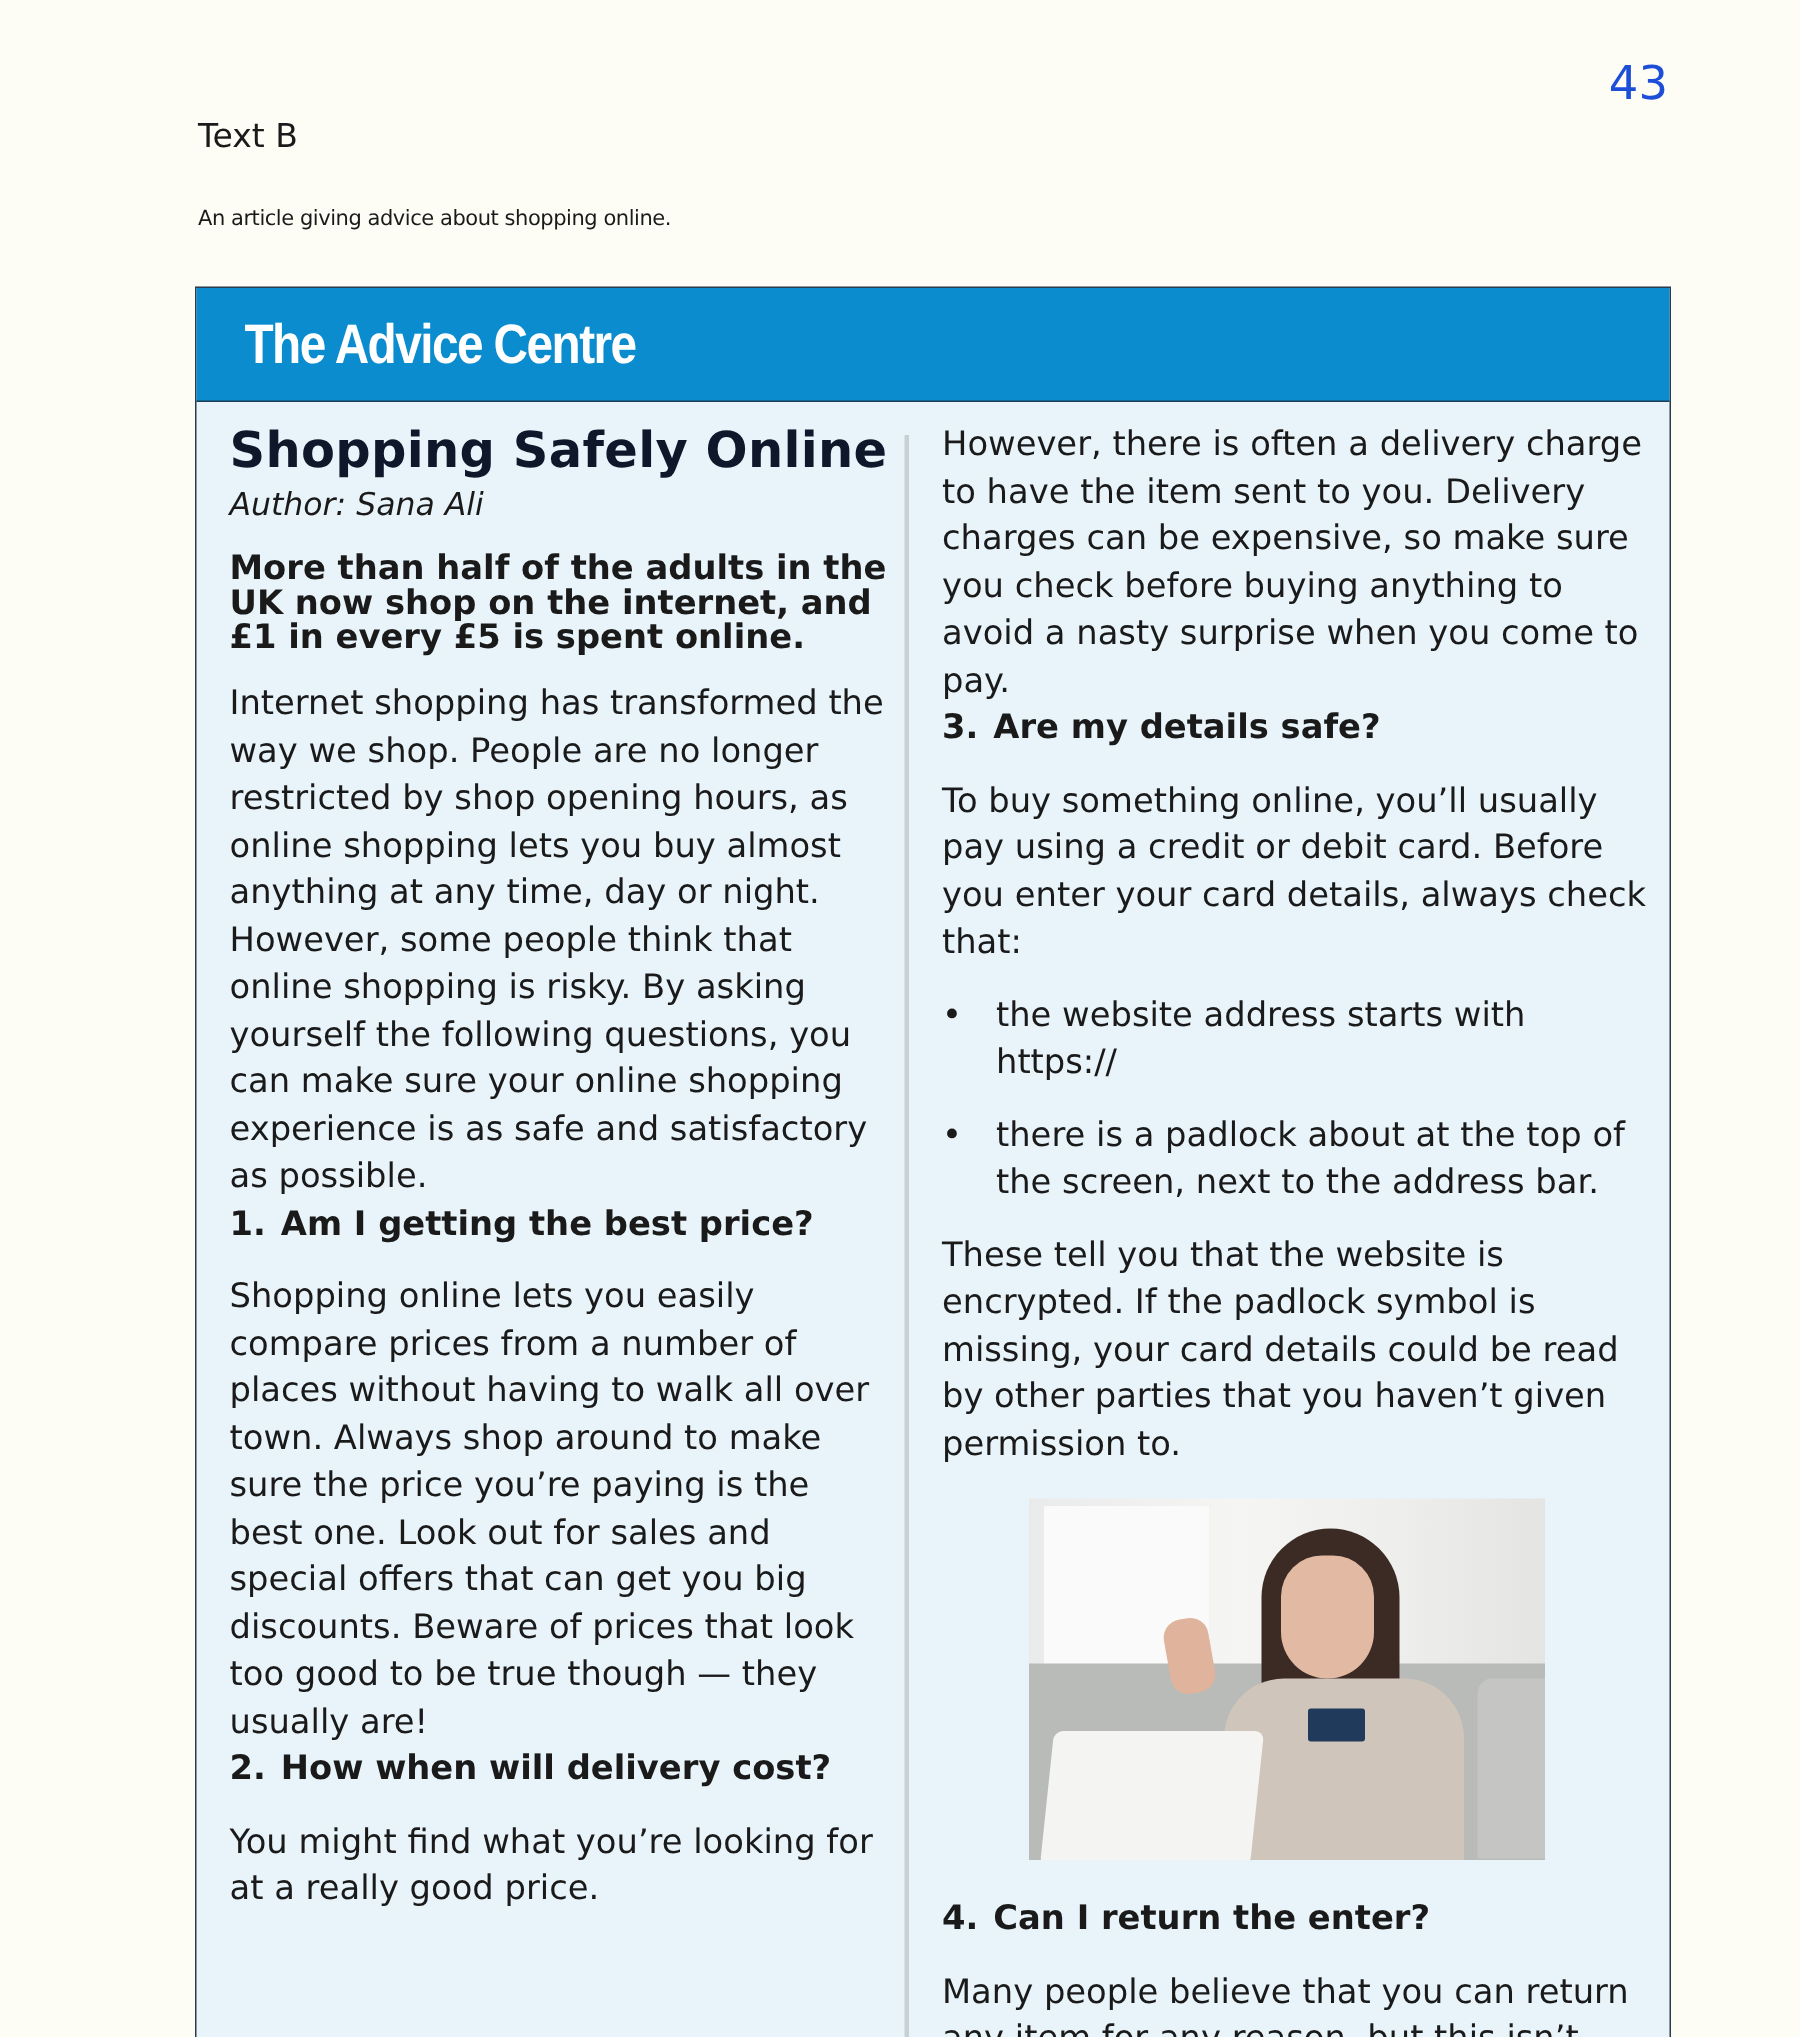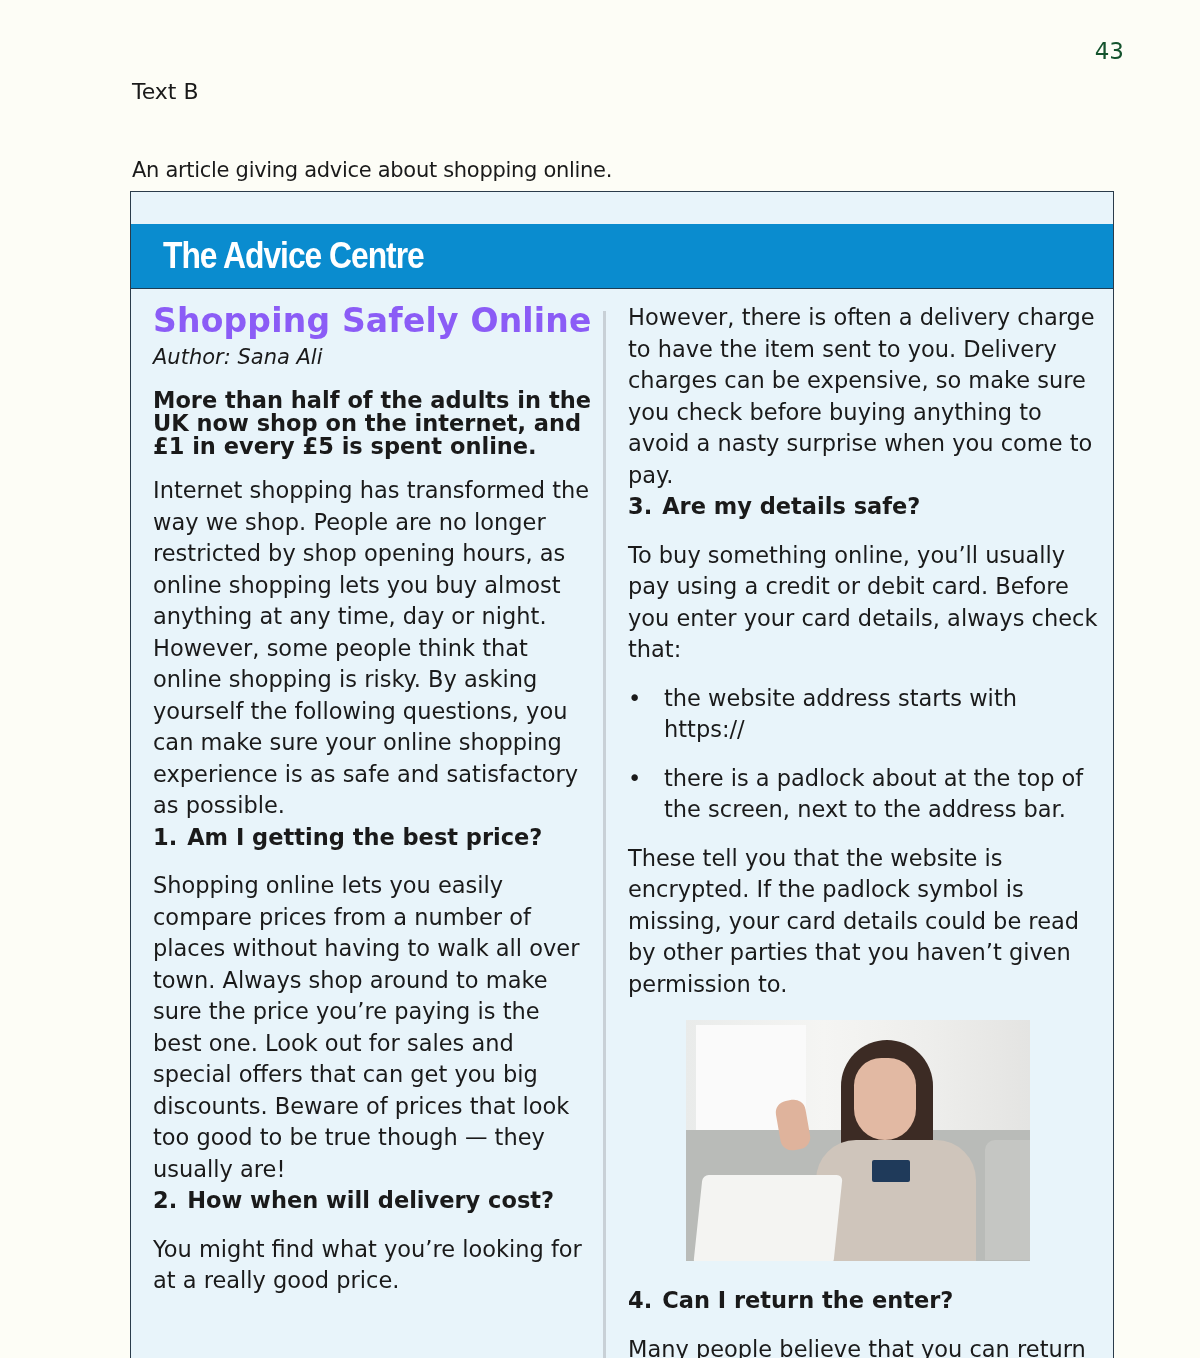--- a/index.html
+++ b/index.html
@@ -10,59 +10,57 @@
       width: 1200px;
       height: 1358px;
       overflow: hidden;
       background: #fdfdf6;
       font-family: "DejaVu Sans", sans-serif;
       color: #1a1a1a;
       position: relative;
     }
     .page-number {
       position: absolute;
-      right: 76px;
+      right: 88px;
       top: 38px;
-      font-size: 23px;
-      color: #14532d;
+      font-size: 31px;
+      color: #1d4ed8;
     }
     .text-label {
       position: absolute;
       left: 132px;
       top: 79px;
       font-size: 22px;
       font-weight: normal;
     }
     .text-desc {
       position: absolute;
       left: 132px;
       top: 138px;
-      font-size: 21px;
+      font-size: 14px;
       letter-spacing: -0.3px;
-      margin-top: 20px;
     }
     .article-box {
       position: absolute;
       left: 130px;
       top: 191px;
       width: 984px;
       height: 1200px;
       border: 1.5px solid #2a3b4a;
       background: #e8f4fa;
       box-sizing: border-box;
     }
     .banner {
-      height: 65px;
+      height: 76px;
       background: #0a8ccf;
       border-bottom: 1.5px solid #1d3d55;
       display: flex;
       align-items: center;
       padding-left: 32px;
       box-sizing: border-box;
-      margin-top: 32px;
     }
     .banner-title {
       color: #ffffff;
       font-family: "Liberation Sans", sans-serif;
       font-weight: bold;
       font-size: 37px;
       letter-spacing: -1.2px;
       transform: scaleX(0.86);
       transform-origin: left center;
       white-space: nowrap;
@@ -89,21 +87,21 @@
       left: 22px;
       width: 440px;
     }
     .col-right {
       left: 497px;
       width: 470px;
     }
     .article-title {
       font-size: 33px;
       font-weight: bold;
-      color: #8b5cf6;
+      color: #0f172a;
       margin-top: 12px;
       line-height: 40px;
       letter-spacing: 0.2px;
     }
     .author {
       font-style: italic;
       font-size: 21px;
       margin-top: 2px;
       line-height: 28px;
     }

